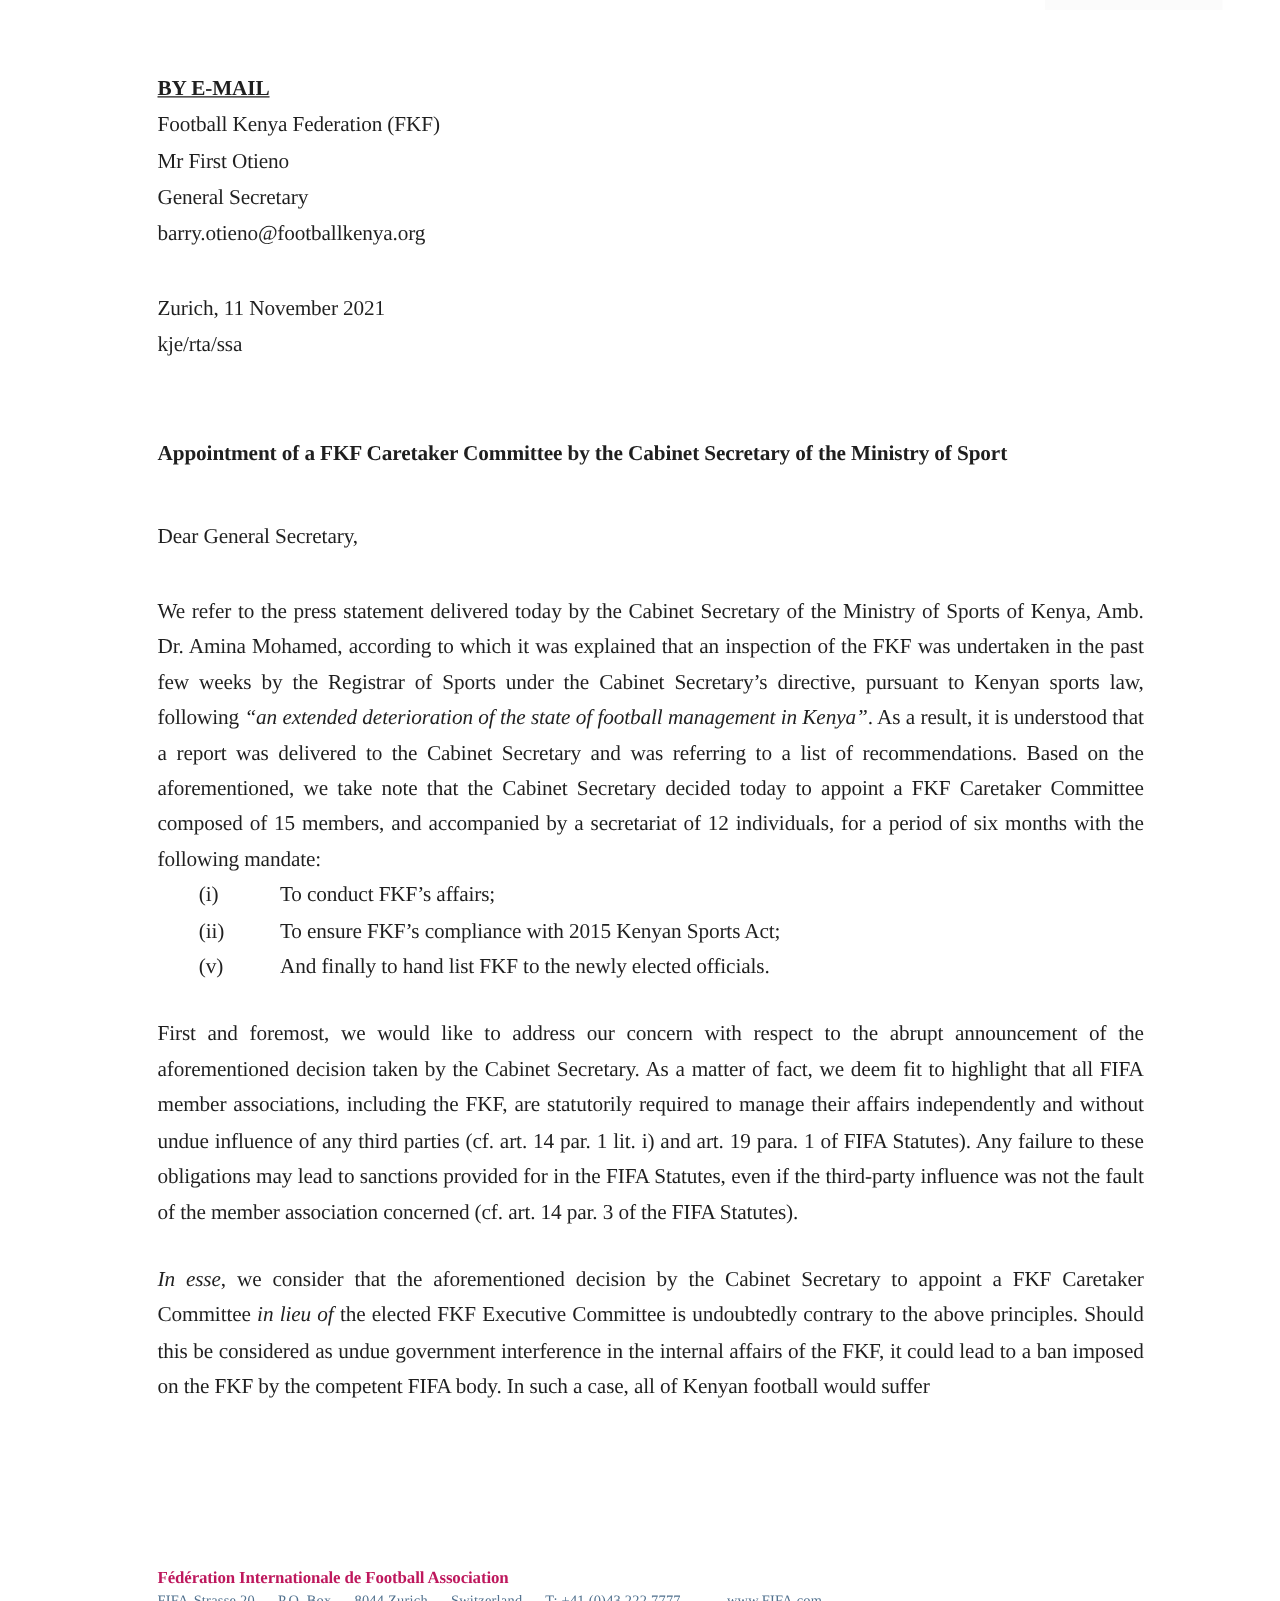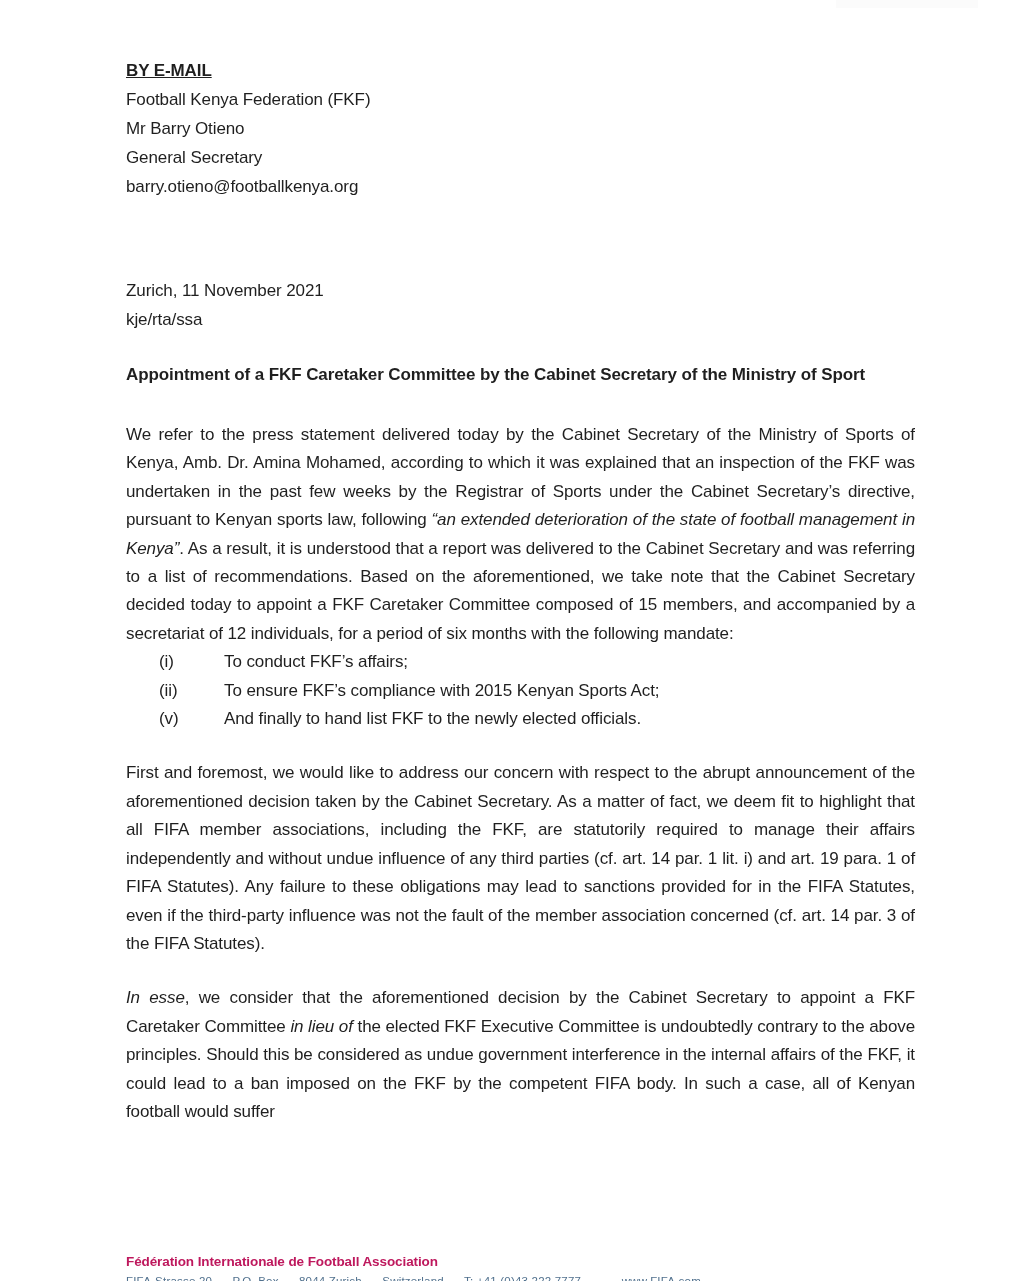--- a/index.html
+++ b/index.html
@@ -4,41 +4,41 @@
 <style>
   html, body { margin: 0; padding: 0; background: #ffffff; }
   .page {
     position: relative;
     width: 932px;
     height: 1281px;
     margin: 0 auto;
     background: #ffffff;
     box-sizing: border-box;
     padding: 56px 63px 16px 80px;
-    font-family: Liberation Sans, sans-serif;
+    font-family: Liberation Serif, serif;
     font-size: 17px;
     color: #1f1f1f;
     letter-spacing: -0.1px;
     overflow: hidden;
   }
   .scan-artifact {
     position: absolute;
     left: 790px; top: 0; width: 175px; height: 8px;
     background: #fbfbfb;
   }
   .addr-block div { line-height: 29px; }
   .delivery {
     font-weight: bold;
     text-decoration: underline;
     line-height: 29px;
   }
-  .dateline { margin-top: 75px; }
+  .dateline { margin-top: 31px; }
   .dateline div { line-height: 29px; }
   .subject {
-    margin-top: 26px;
+    margin-top: 58px;
     font-weight: bold;
     line-height: 29px;
   }
   .salutation { margin-top: 37px; line-height: 29px; }
   p.para {
     margin: 26px 0 0 0;
     line-height: 28.4px;
     text-align: justify;
   }
   p.para.first { margin-top: 32px; }
@@ -72,32 +72,33 @@
 </head>
 <body>
 
 <div class="page">
 
   <div class="scan-artifact"></div>
 
   <header class="addr-block">
     <div class="delivery">BY E-MAIL</div>
     <div>Football Kenya Federation (FKF)</div>
-    <div>Mr Barry Otieno</div>
+    <div>Mr First Otieno</div>
     <div>General Secretary</div>
     <div>barry.otieno@footballkenya.org</div>
   </header>
 
   <div class="dateline">
     <div>Zurich, 11 November 2021</div>
     <div>kje/rta/ssa</div>
   </div>
 
   <div class="subject">Appointment of a FKF Caretaker Committee by the Cabinet Secretary of the Ministry of Sport</div>
 
+  <div class="salutation">Dear General Secretary,</div>
 
   <p class="para first"><span>We refer to the press statement delivered today by the Cabinet Secretary of the Ministry of Sports of Kenya, Amb. Dr. Amina Mohamed, according to which it was explained that an inspection of the FKF was undertaken in the past few weeks by the Registrar of Sports under the Cabinet Secretary’s directive, pursuant to Kenyan sports law, following </span><em>“an extended deterioration of the state of football management in Kenya”</em><span>. As a result, it is understood that a report was delivered to the Cabinet Secretary and was referring to a list of recommendations. Based on the aforementioned, we take note that the Cabinet Secretary decided today to appoint a FKF Caretaker Committee composed of 15 members, and accompanied by a secretariat of 12 individuals, for a period of six months with the following mandate:</span></p>
 
   <div class="mandate-list">
     <div class="mandate-item">
       <span class="mandate-marker">(i)</span>
       <span class="mandate-text">To conduct FKF’s affairs;</span>
     </div>
     <div class="mandate-item">
       <span class="mandate-marker">(ii)</span>

